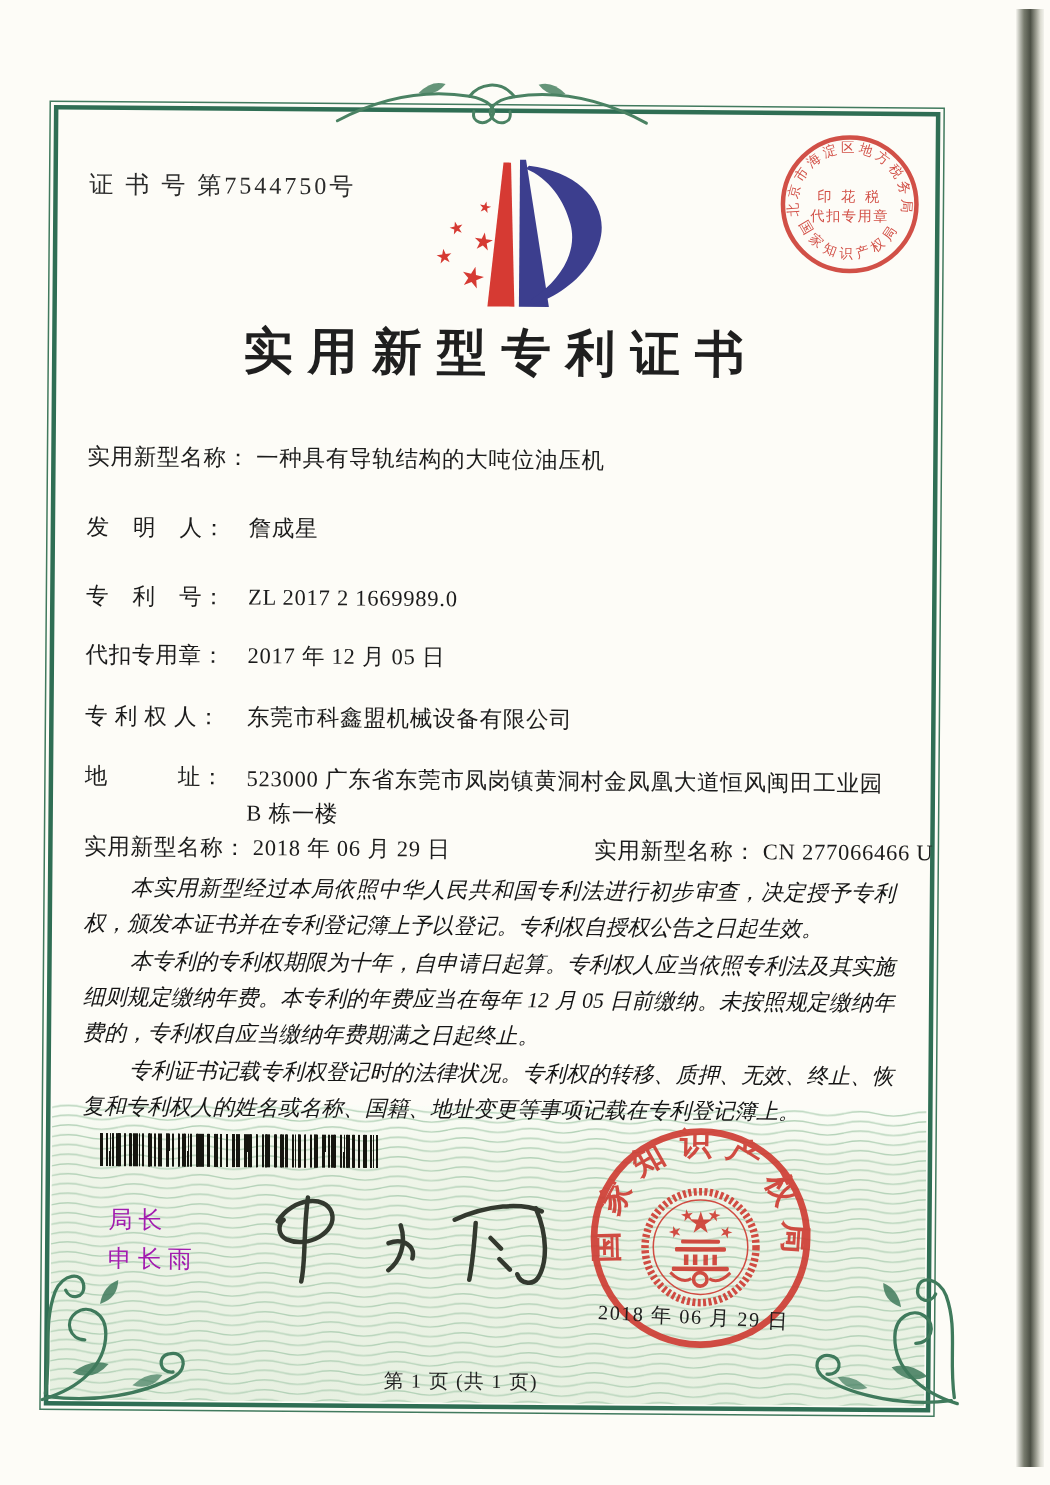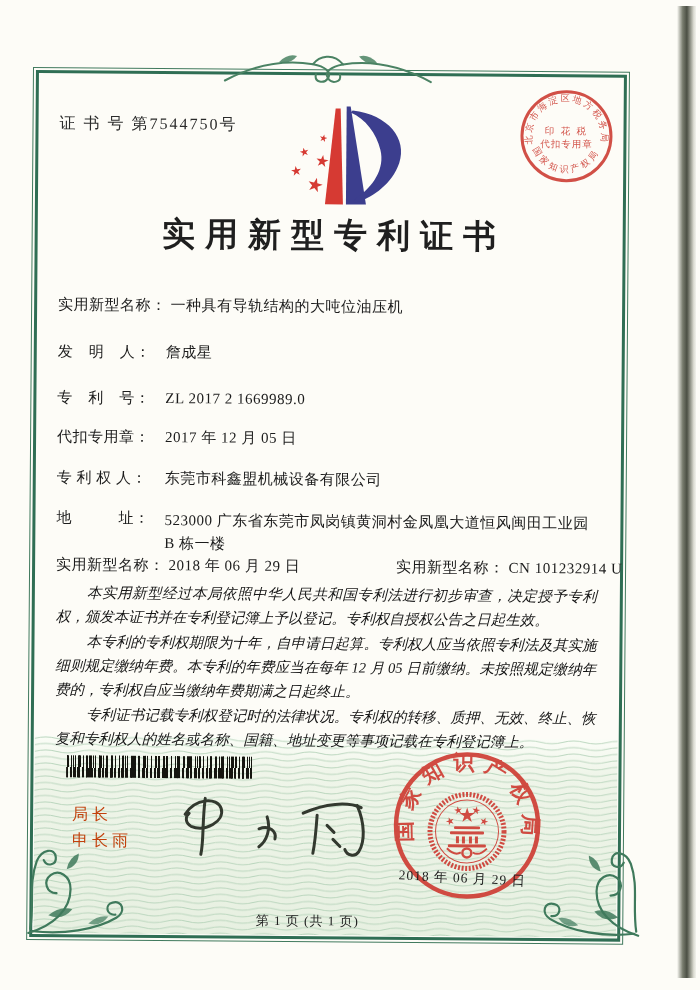--- a/index.html
+++ b/index.html
@@ -31,21 +31,21 @@
   .grant-no{position:absolute;left:340px;top:0;white-space:nowrap;}
   .paras{left:27px;top:514px;width:541px;font-size:14.5px;line-height:1.63;color:#151515;
          font-style:italic;text-align:justify;}
   .paras p{margin:0 0 2px 0;text-indent:2.15em;}
   .barcode{left:39px;top:688px;width:186px;height:22px;
     background-image:
       repeating-linear-gradient(90deg,#15150f 0 1.5px,rgba(0,0,0,0) 1.5px 4px),
       repeating-linear-gradient(90deg,#15150f 0 1px,rgba(0,0,0,0) 1px 6.5px),
       repeating-linear-gradient(90deg,#15150f 0 2px,rgba(0,0,0,0) 2px 11px);
   }
-  .signer{left:45px;top:739px;font-size:16px;letter-spacing:4px;color:#c2410c;line-height:1.0;}
+  .signer{left:45px;top:739px;font-size:16px;letter-spacing:4px;color:#a21caf;line-height:1.0;}
   .signer div{margin-bottom:10px;}
   .sig-svg{left:148px;top:720px;}
   .seal-svg{left:360px;top:675px;}
   .tax-svg{left:484px;top:15px;}
   .logo-svg{left:247px;top:36px;}
   .seal-date{left:372px;top:799px;font-size:13.5px;color:#1d1d1d;letter-spacing:1px;
              transform:rotate(2.3deg);white-space:nowrap;z-index:6;}
   .page-footer{left:181px;top:843px;width:200px;text-align:center;font-size:13px;color:#222;letter-spacing:1px;white-space:nowrap;}
   .flo-top{left:186px;top:-20px;}
   .flo-bl{left:-8px;top:758px;}
@@ -157,21 +157,21 @@
     <span class="flabel">代扣专用章：</span><span class="fval">2017 年 12 月 05 日</span>
   </div>
   <div class="abs frow" style="top:401px">
     <span class="flabel">专 利 权 人：</span><span class="fval">东莞市科鑫盟机械设备有限公司</span>
   </div>
   <div class="abs frow" style="top:441px">
     <span class="flabel" style="vertical-align:top">地　　　址：</span><span class="addr-val">523000 广东省东莞市凤岗镇黄洞村金凤凰大道恒风闽田工业园 B 栋一楼</span>
   </div>
   <div class="abs frow" style="top:488px;width:541px">
     <span class="flabel">实用新型名称：</span><span class="fval">2018 年 06 月 29 日</span>
-    <span class="grant-no"><span>实用新型名称：</span><span class="fval">CN 101232914 U</span></span>
+    <span class="grant-no"><span>实用新型名称：</span><span class="fval">CN 277066466 U</span></span>
   </div>
 
   <div class="abs paras z2">
     <p>本实用新型经过本局依照中华人民共和国专利法进行初步审查，决定授予专利权，颁发本证书并在专利登记簿上予以登记。专利权自授权公告之日起生效。</p>
     <p>本专利的专利权期限为十年，自申请日起算。专利权人应当依照专利法及其实施细则规定缴纳年费。本专利的年费应当在每年 12 月 05 日前缴纳。未按照规定缴纳年费的，专利权自应当缴纳年费期满之日起终止。</p>
     <p>专利证书记载专利权登记时的法律状况。专利权的转移、质押、无效、终止、恢复和专利权人的姓名或名称、国籍、地址变更等事项记载在专利登记簿上。</p>
   </div>
 
   <div class="abs barcode z2"></div>
 

